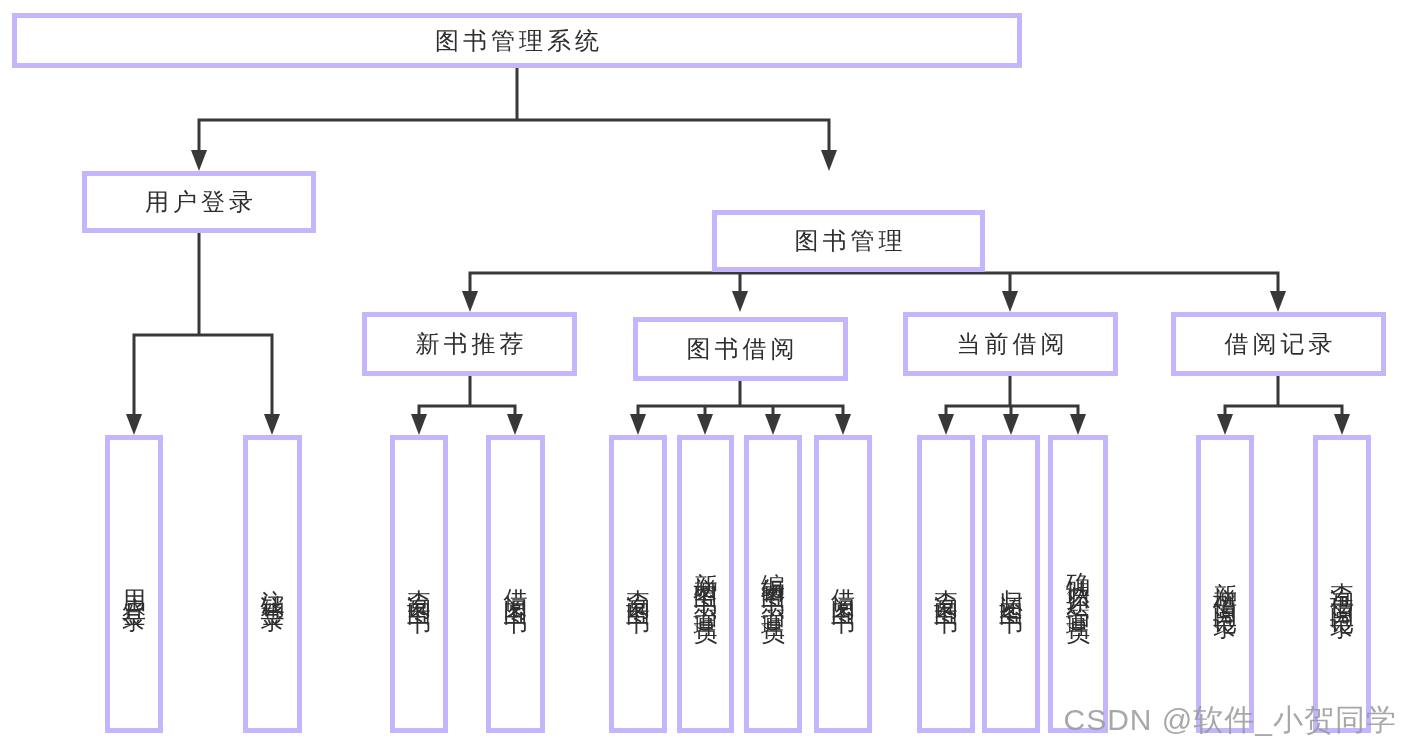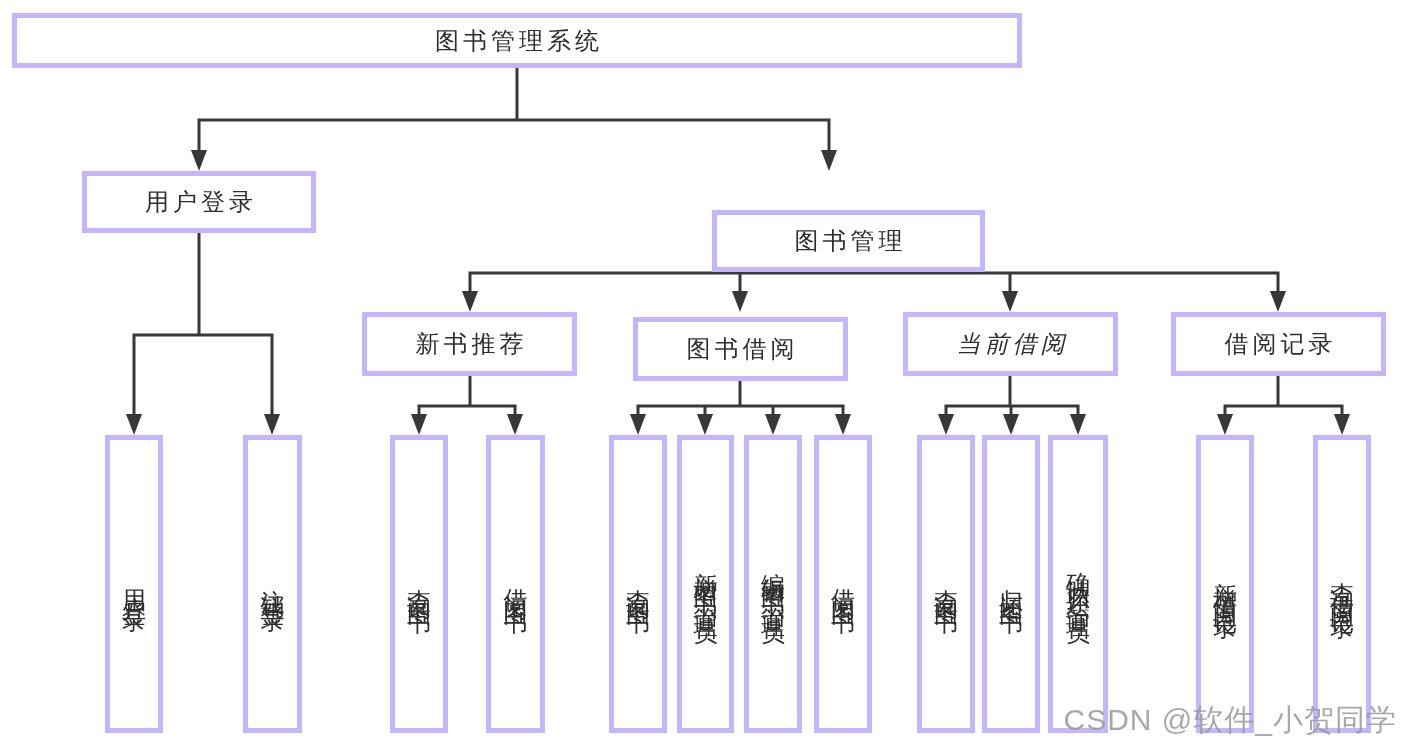--- a/index.html
+++ b/index.html
@@ -108,21 +108,21 @@
     </g>
   </svg>
 
   <div class="node h-label" style="left:12px; top:13px; width:1010px; height:55px;">图书管理系统</div>
 
   <div class="node h-label" style="left:82px; top:171px; width:234px; height:62px;">用户登录</div>
   <div class="node h-label" style="left:712px; top:171px; width:273px; height:62px;margin-top:39px;">图书管理</div>
 
   <div class="node h-label" style="left:362px; top:312px; width:215px; height:64px;">新书推荐</div>
   <div class="node h-label" style="left:633px; top:317px; width:215px; height:64px;">图书借阅</div>
-  <div class="node h-label" style="left:903px; top:312px; width:215px; height:64px;font-style:italic;">当前借阅</div>
+  <div class="node h-label" style="left:903px; top:312px; width:215px; height:64px;">当前借阅</div>
   <div class="node h-label" style="left:1171px; top:312px; width:215px; height:64px;">借阅记录</div>
 
   <div class="node leaf" style="left:105px; top:435px; width:58px; height:298px;">用户登录</div>
   <div class="node leaf" style="left:243px; top:435px; width:59px; height:298px;">注销登录</div>
 
   <div class="node leaf" style="left:390px; top:435px; width:58px; height:298px;">查询图书</div>
   <div class="node leaf" style="left:486px; top:435px; width:59px; height:298px;">借阅图书</div>
 
   <div class="node leaf" style="left:609px; top:435px; width:58px; height:298px;">查询图书</div>
   <div class="node leaf" style="left:677px; top:435px; width:57px; height:298px;">新增图书（管理员）</div>

